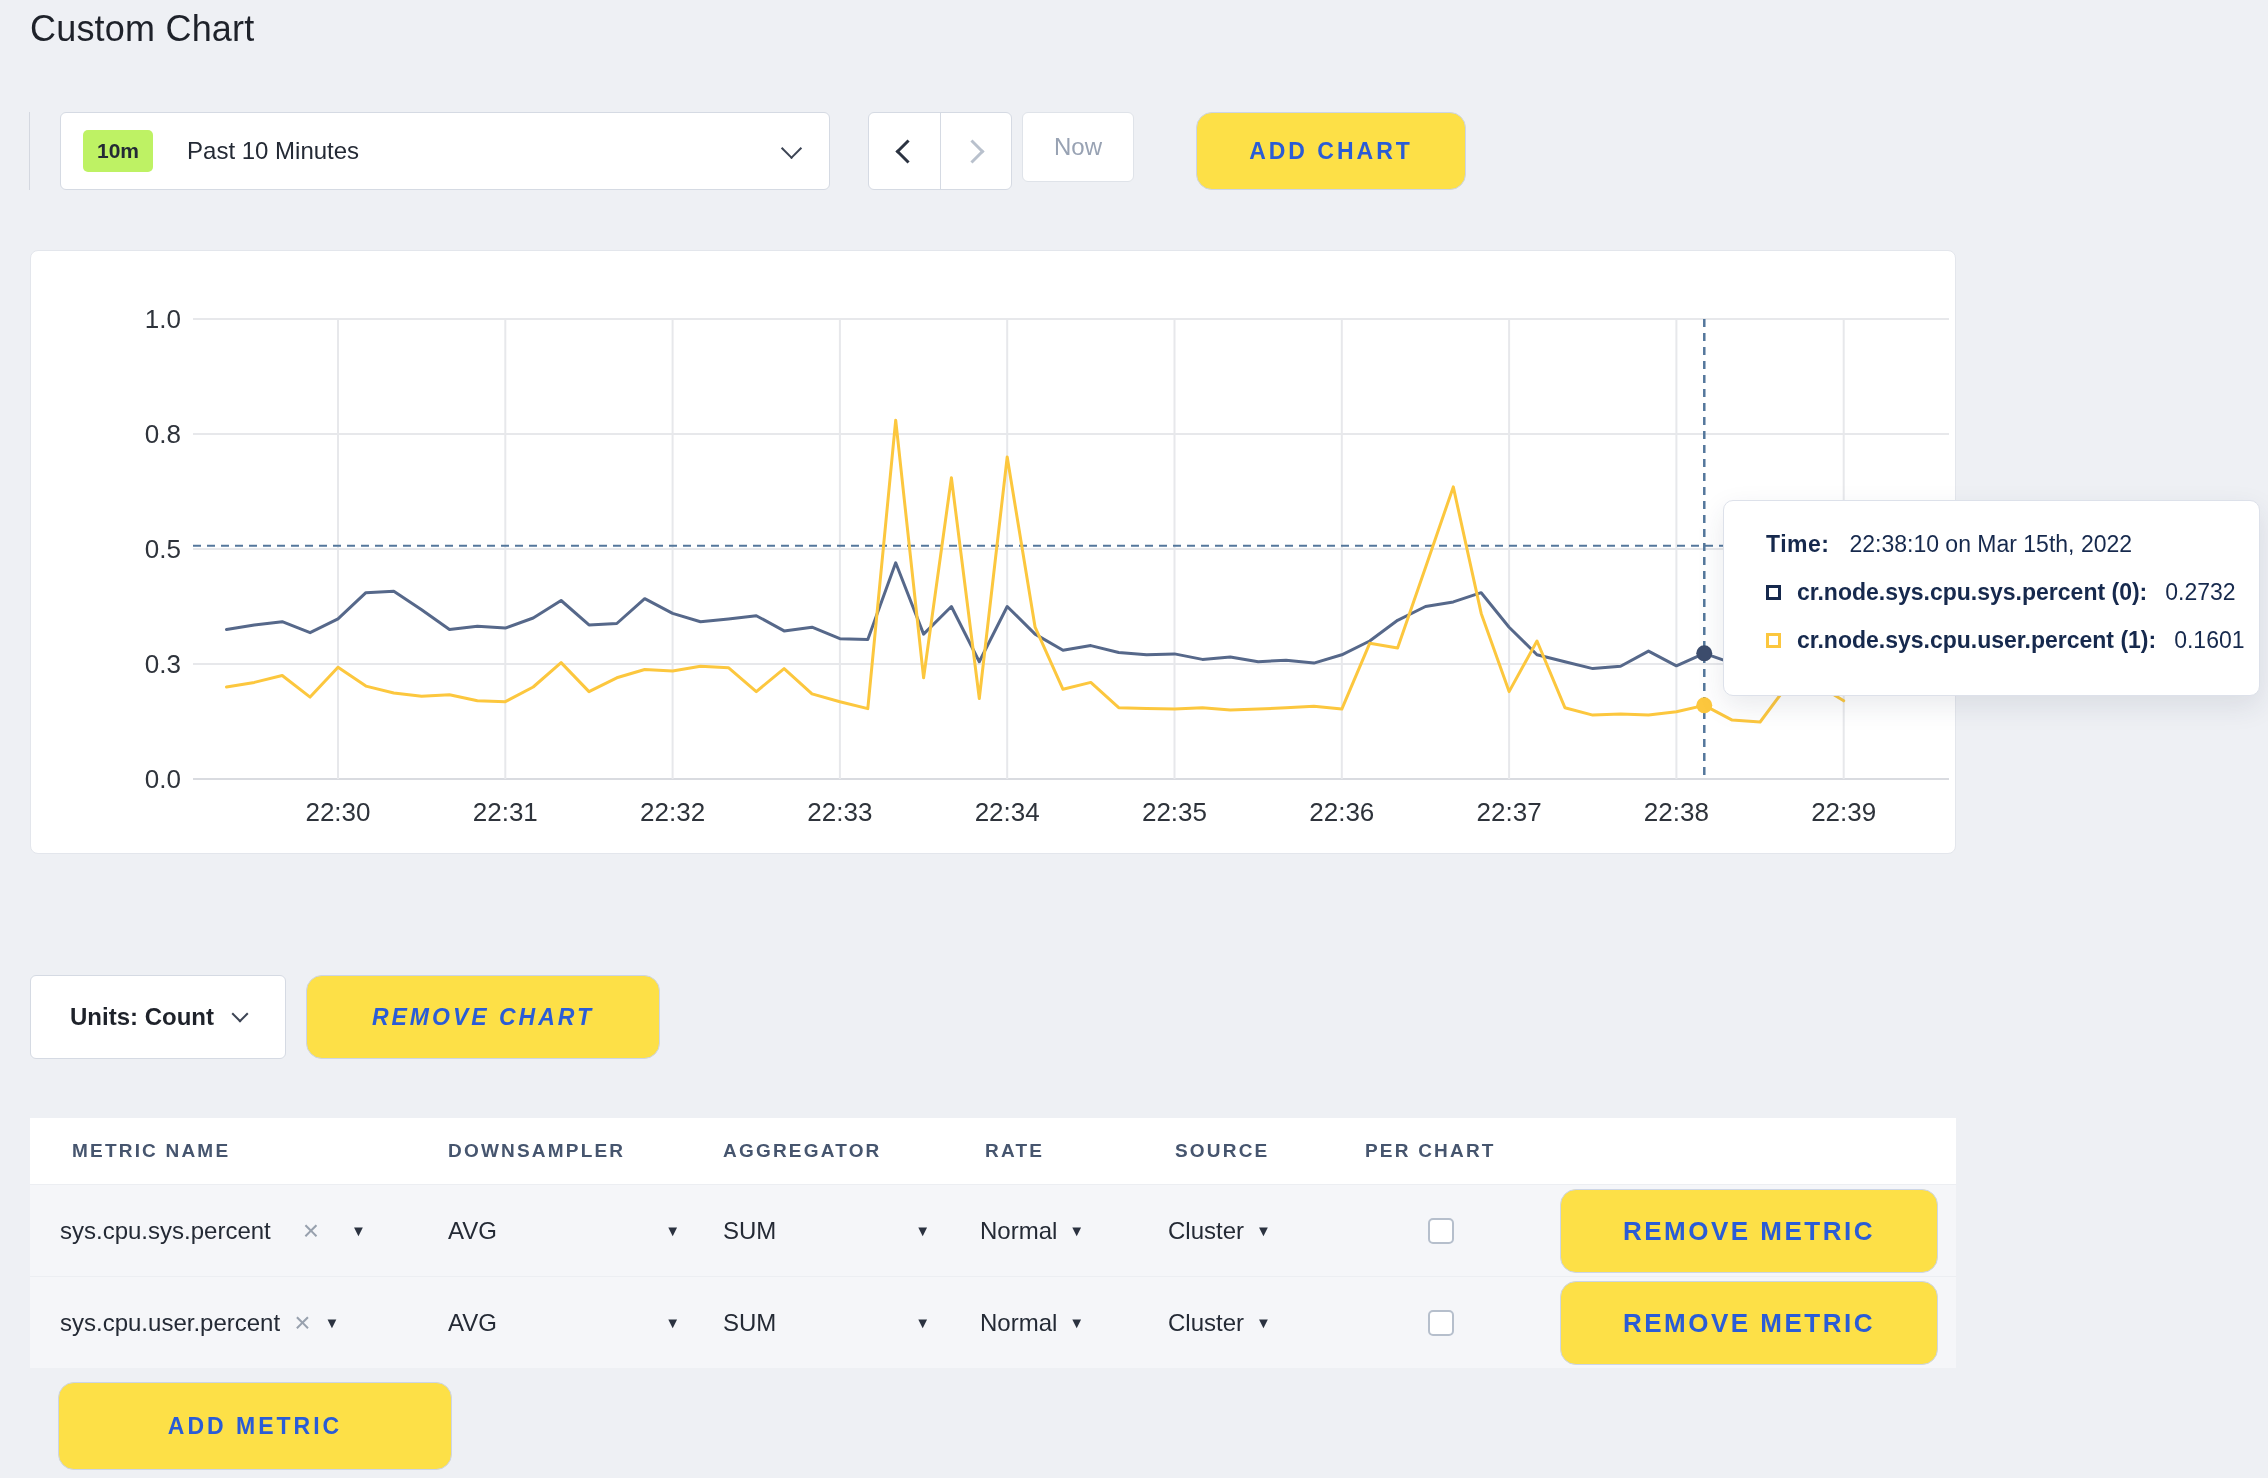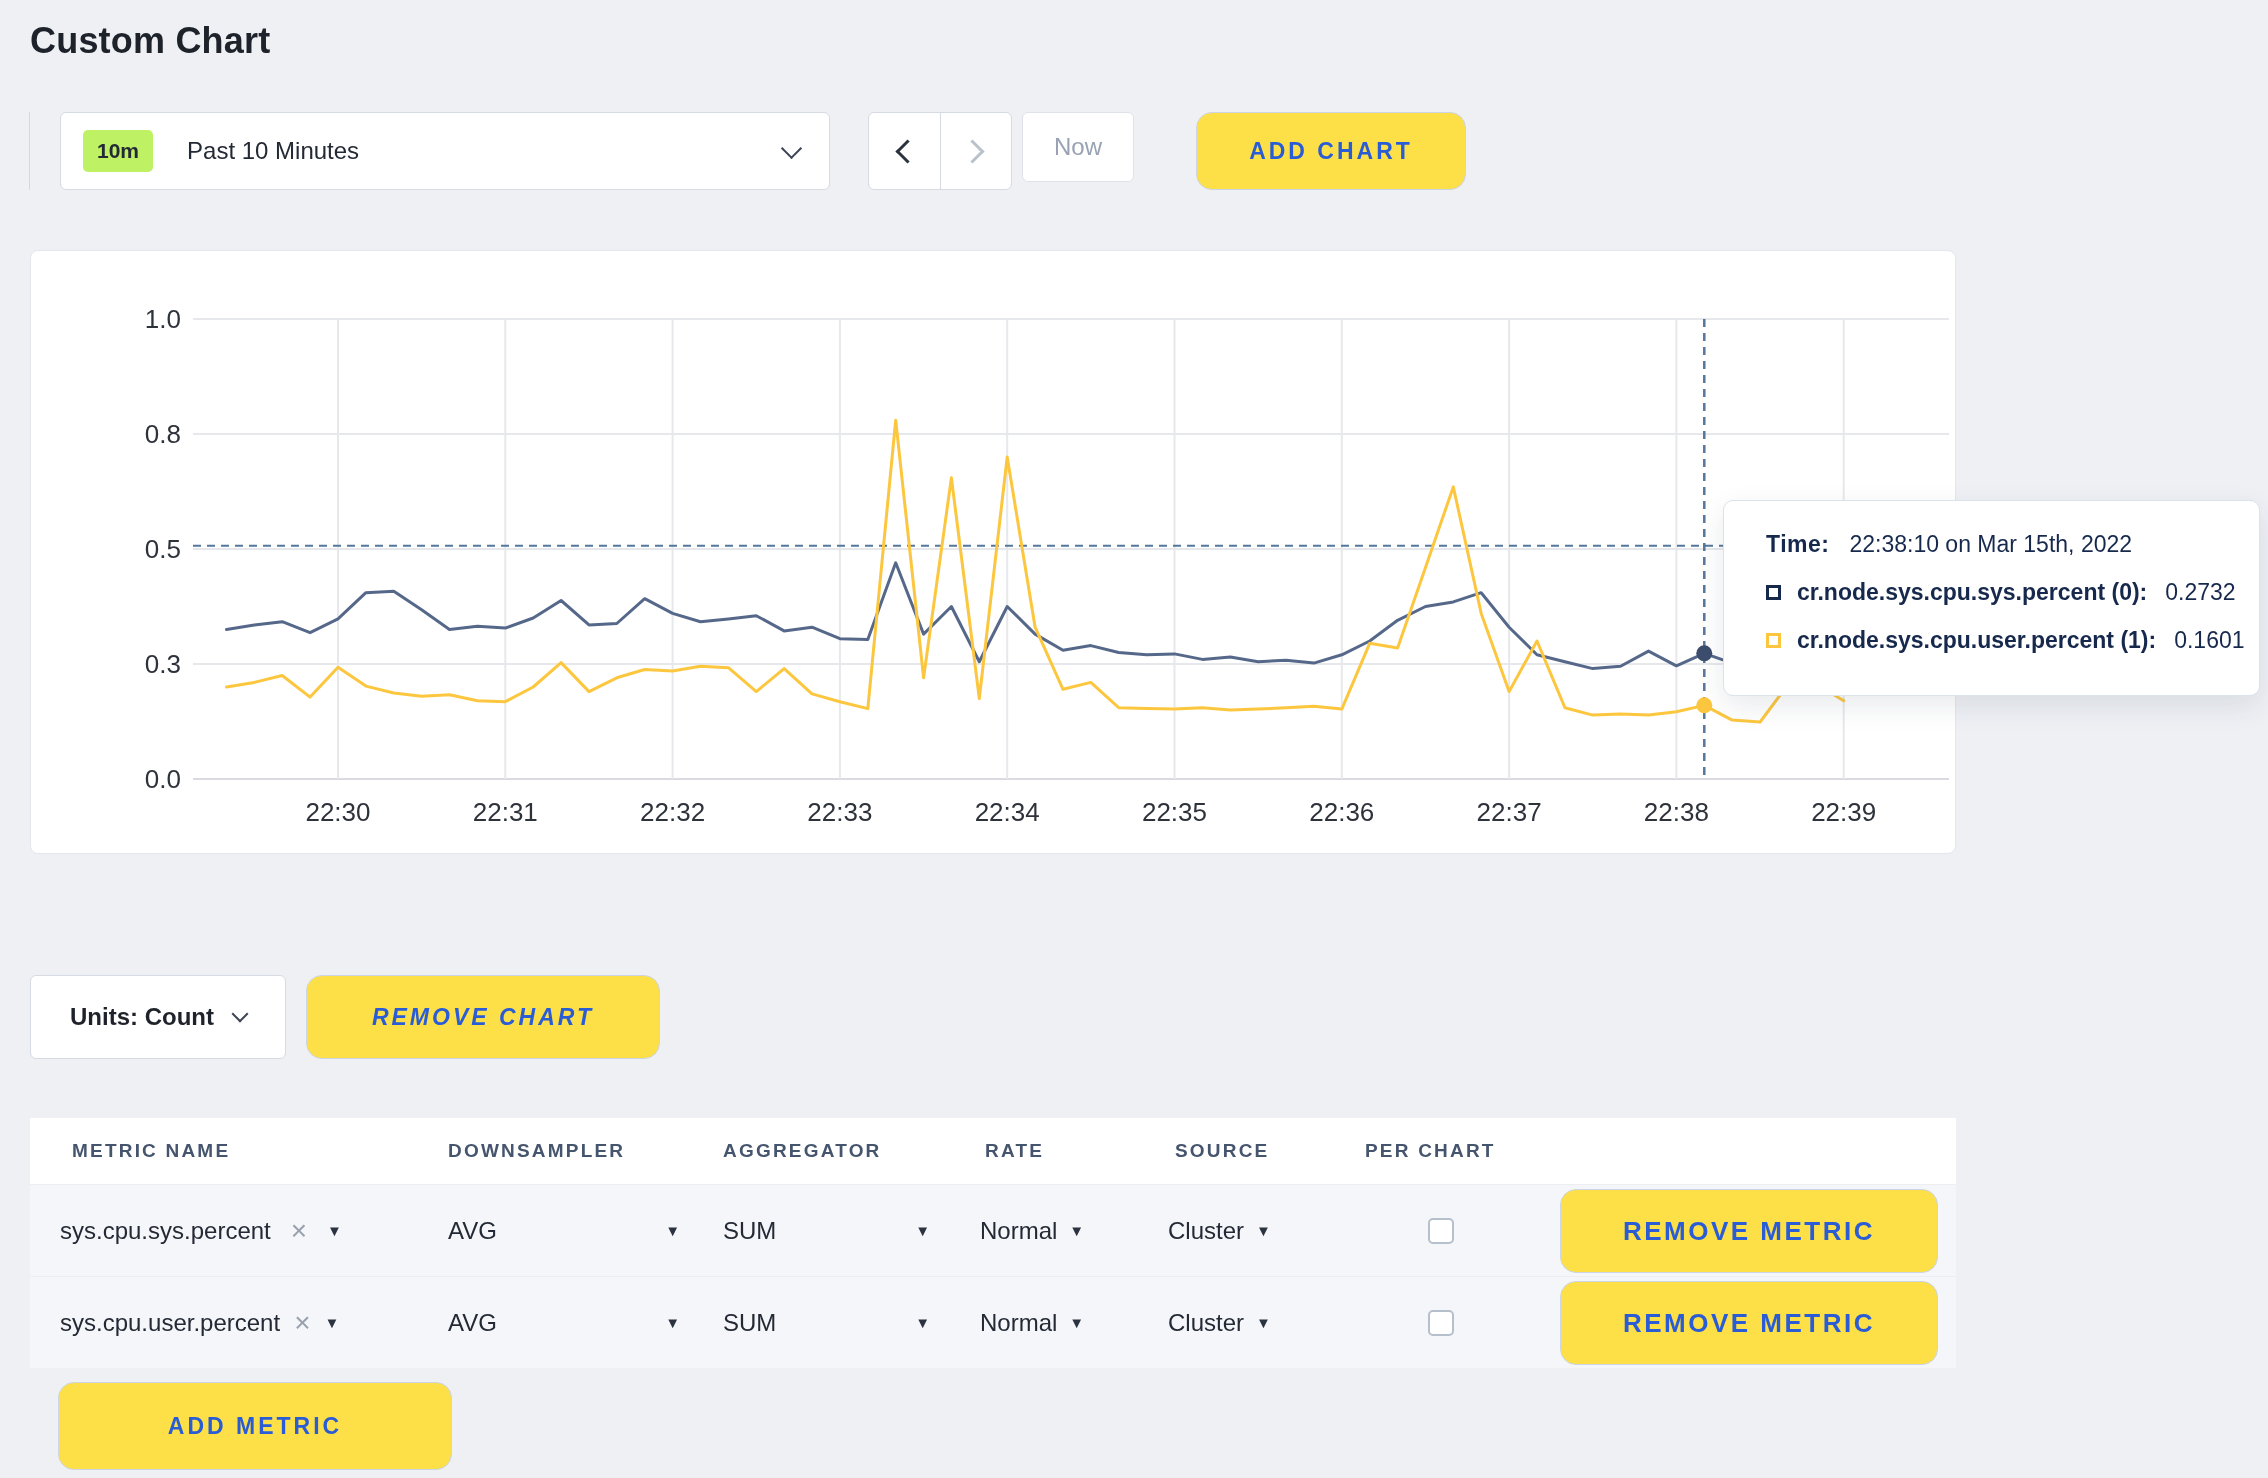--- a/index.html
+++ b/index.html
@@ -1,20 +1,20 @@
 <!DOCTYPE html>
 <html><head>
 <meta charset="utf-8">
 <style>
   * { margin:0; padding:0; box-sizing:border-box; }
   html,body { background:#eef0f4; }
   body { font-family:"Liberation Sans", sans-serif; color:#242a35; }
   #app { position:relative; width:2268px; height:1478px; background:#eef0f4; overflow:hidden; }
 
-  .page-title { position:absolute; left:30px; top:20px; font-size:36px; font-weight:700; color:#1e222a; letter-spacing:.2px; }
+  .page-title { position:absolute; left:30px; top:8px; font-size:36px; font-weight:400; color:#1e222a; letter-spacing:.2px; }
 
   .toolbar-divider { position:absolute; left:29px; top:112px; width:1px; height:78px; background:#d4d8e0; }
 
   .time-selector { position:absolute; left:60px; top:112px; width:770px; height:78px; background:#fff;
     border:1px solid #d5dae3; border-radius:6px; display:flex; align-items:center; padding:0 30px 0 22px; cursor:pointer; }
   .range-badge { background:#bef264; color:#242a35; font-weight:bold; font-size:21px; padding:9px 14px; border-radius:5px; }
   .range-label { font-size:24px; color:#242a35; margin-left:34px; }
   .time-selector .spacer { flex:1; }
 
   .chev { display:inline-block; }
@@ -157,21 +157,21 @@
     <div class="mt-header">
       <span style="left:42px">METRIC NAME</span>
       <span style="left:418px">DOWNSAMPLER</span>
       <span style="left:693px">AGGREGATOR</span>
       <span style="left:955px">RATE</span>
       <span style="left:1145px">SOURCE</span>
       <span style="left:1335px">PER CHART</span>
     </div>
 
     <div class="mt-row">
-      <div class="cell" style="left:30px; gap:20px">
+      <div class="cell" style="left:30px; gap:32px">
         <span>sys.cpu.sys.percent</span>
         <span class="x-glyph">×</span>
         <span class="tri">▼</span>
       </div>
       <div class="cell" style="left:418px; width:232px; justify-content:space-between">
         <span>AVG</span>
         <span class="tri">▼</span>
       </div>
       <div class="cell" style="left:693px; width:207px; justify-content:space-between">
         <span>SUM</span>

